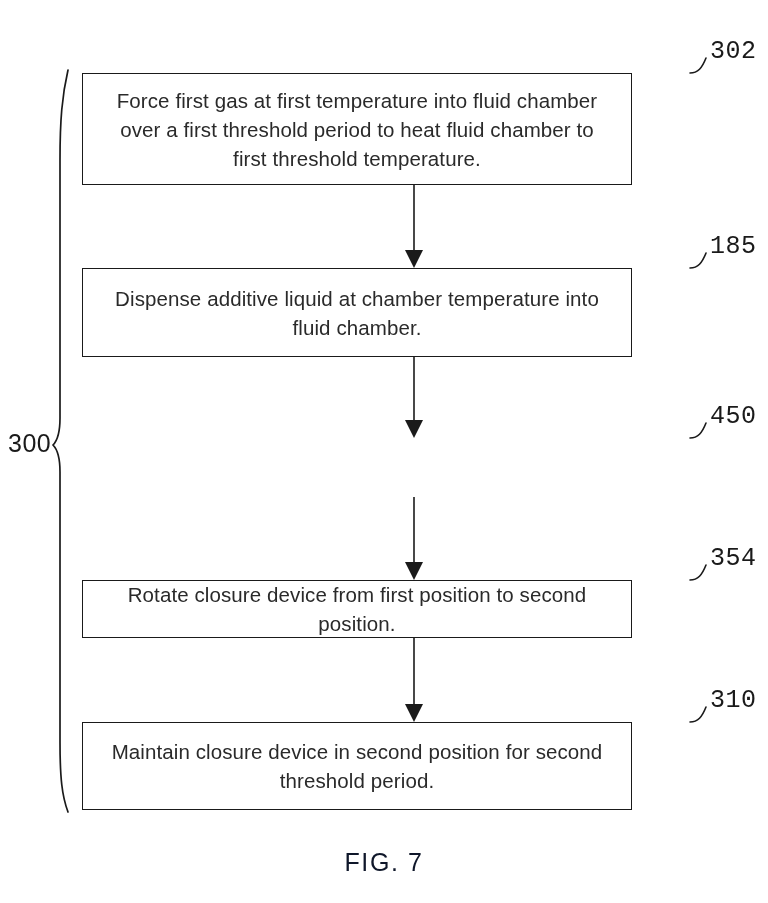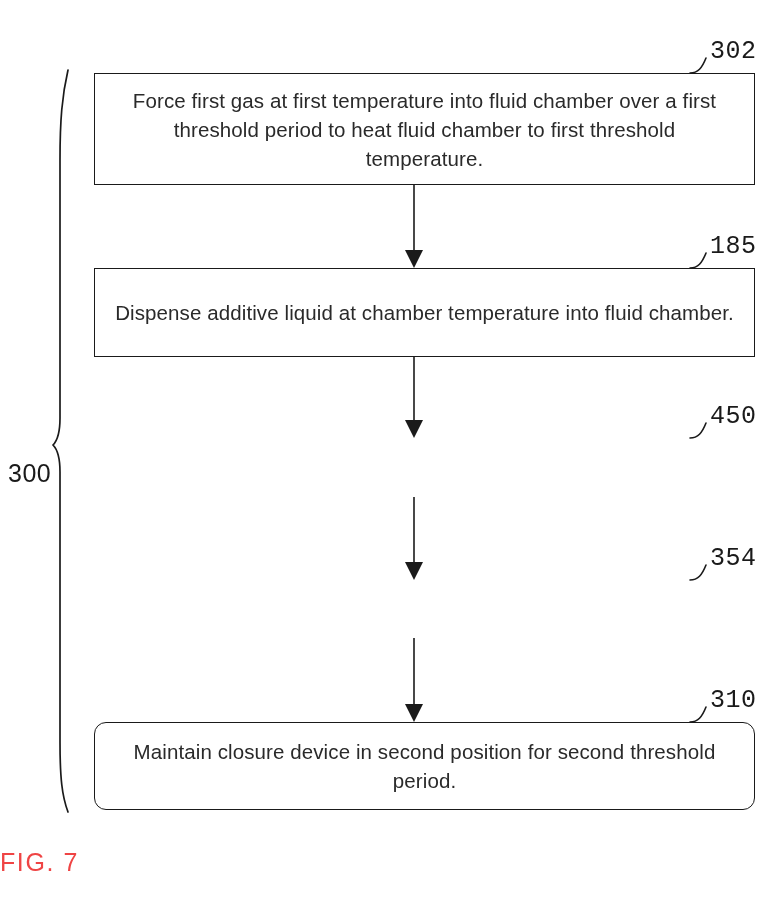--- a/index.html
+++ b/index.html
@@ -13,28 +13,27 @@
   #figure-canvas {
     position: relative;
     width: 768px;
     height: 903px;
     background: #ffffff;
     overflow: hidden;
   }
   .flow-box {
     position: absolute;
     left: 82px;
-    width: 661px;
+    width: 550px;
     border: 1.6px solid #1a1a1a;
     box-sizing: border-box;
     display: flex;
     align-items: center;
     justify-content: center;
     background: #ffffff;
-    margin-left: 12px;
   }
   .flow-box-text {
     font-family: "Liberation Sans", sans-serif;
     font-size: 20.5px;
     line-height: 29px;
     color: #2a2a2a;
     text-align: center;
     font-weight: 400;
     letter-spacing: 0.1px;
     padding: 0 18px;
@@ -49,31 +48,30 @@
     white-space: nowrap;
   }
   #brace-label {
     position: absolute;
     left: 8px;
     top: 429px;
     font-family: "Liberation Sans", sans-serif;
     font-size: 25px;
     color: #1a1a1a;
     letter-spacing: 0.5px;
-    margin-top: 30px;
   }
   #fig-caption {
     position: absolute;
     left: 0;
     top: 848px;
     width: 768px;
-    text-align: left;
+    text-align: center;
     font-family: "Liberation Sans", sans-serif;
     font-size: 25px;
-    color: #ef4444;
+    color: #0f172a;
     letter-spacing: 1.6px;
   }
   .svg-layer {
     position: absolute;
     left: 0;
     top: 0;
     width: 768px;
     height: 903px;
     pointer-events: none;
   }
@@ -139,22 +137,25 @@
   </div>
   <div class="ref-num" style="left:710px; top:37px;">302</div>
 
   <div class="flow-box" style="top:268px; height:89px;">
     <div class="flow-box-text">Dispense additive liquid at chamber temperature into fluid chamber.</div>
   </div>
   <div class="ref-num" style="left:710px; top:232px;">185</div>
 
   <div class="ref-num" style="left:710px; top:402px;">450</div>
 
+  <div class="flow-box" style="top:580px; height:58px;">
+    <div class="flow-box-text">Rotate closure device from first position to second position.</div>
+  </div>
   <div class="ref-num" style="left:710px; top:544px;">354</div>
 
-  <div class="flow-box" style="top:722px; height:88px;border-radius:12px;">
+  <div class="flow-box" style="top:722px; height:88px;">
     <div class="flow-box-text">Maintain closure device in second position for second threshold period.</div>
   </div>
   <div class="ref-num" style="left:710px; top:686px;text-align:right;">310</div>
 
   <div id="fig-caption">FIG. 7</div>
 
 </div>
 
 </body></html>

